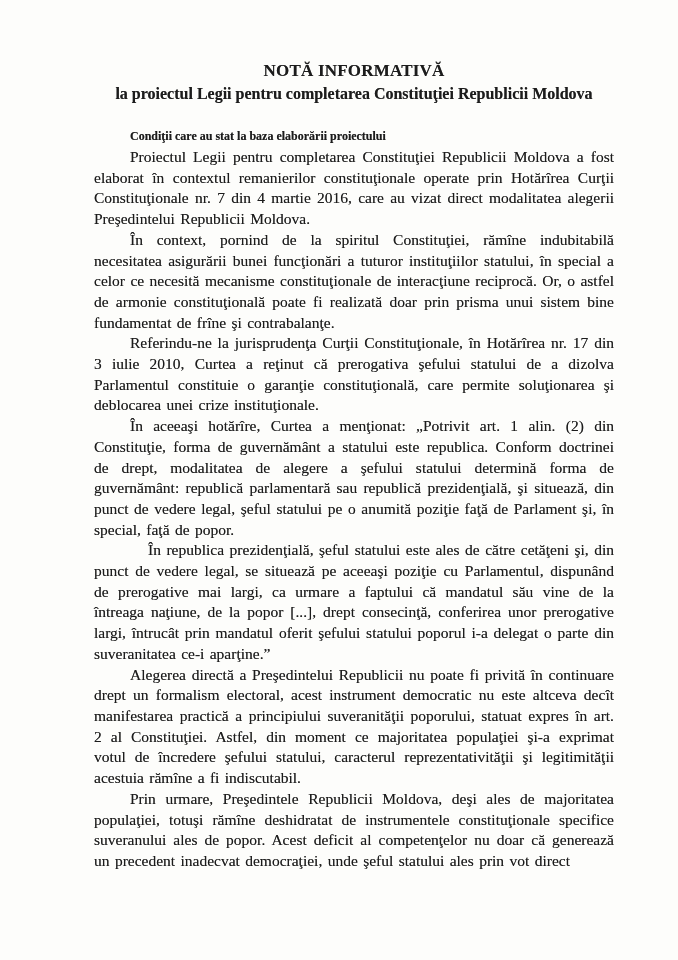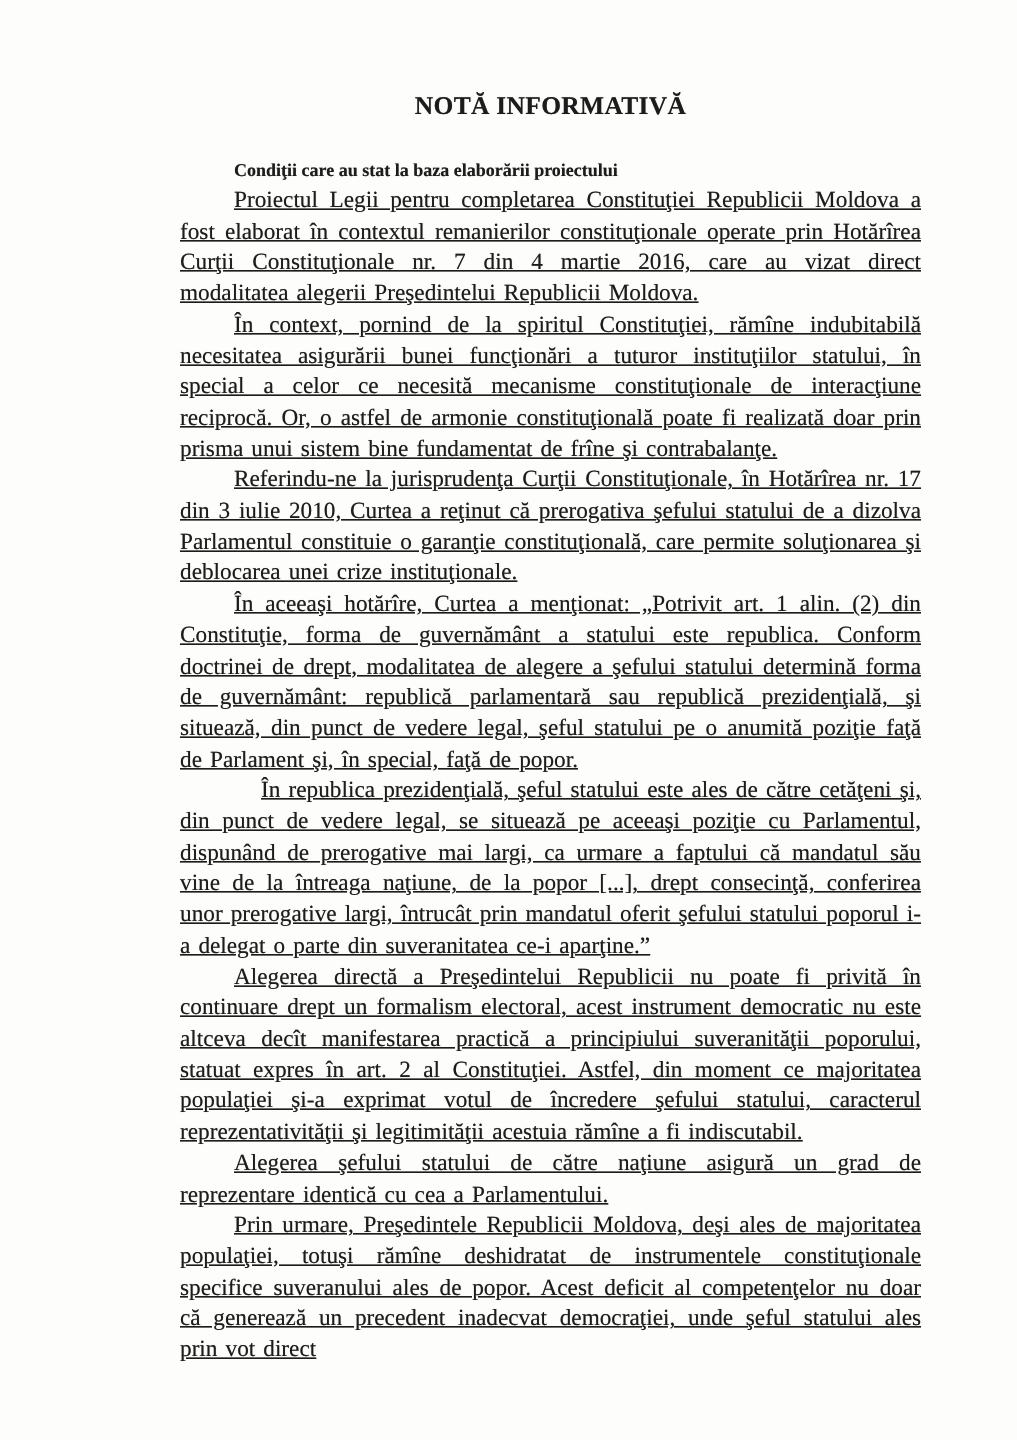--- a/index.html
+++ b/index.html
@@ -9,21 +9,21 @@
   }
   .page {
     position: relative;
     box-sizing: border-box;
     width: 678px;
     height: 960px;
     background: #fdfdfb;
     overflow: hidden;
     font-family: "Liberation Serif", serif;
     color: #1c1c1c;
-    padding: 60px 64px 0 120px;
+    padding: 60px 64px 0 94px;
     text-shadow: 0 0 0.45px rgba(20,20,20,0.55);
   }
   .doc-title {
     text-align: center;
     font-weight: bold;
     font-size: 17px;
     line-height: 22px;
     letter-spacing: 0.2px;
     margin: 0;
   }
@@ -40,37 +40,36 @@
     line-height: 21px;
     margin: 21px 0 0 36px;
   }
   .body-text p {
     margin: 0;
     font-size: 15.5px;
     line-height: 20.7px;
     text-align: justify;
     text-indent: 36px;
     word-spacing: 1.5px;
-    text-decoration: underline;
   }
   .body-text p.deep-indent {
     text-indent: 54px;
   }
 </style>
 </head>
 <body>
 
 <div class="page">
   <h1 class="doc-title">NOTĂ INFORMATIVĂ</h1>
+  <h2 class="doc-subtitle">la proiectul Legii pentru completarea Constituţiei Republicii Moldova</h2>
 
   <h3 class="section-heading">Condiţii care au stat la baza elaborării proiectului</h3>
 
   <div class="body-text">
     <p>Proiectul Legii pentru completarea Constituţiei Republicii Moldova a fost elaborat în contextul remanierilor constituţionale operate prin Hotărîrea Curţii Constituţionale nr. 7 din 4 martie 2016, care au vizat direct modalitatea alegerii Preşedintelui Republicii Moldova.</p>
     <p>În context, pornind de la spiritul Constituţiei, rămîne indubitabilă necesitatea asigurării bunei funcţionări a tuturor instituţiilor statului, în special a celor ce necesită mecanisme constituţionale de interacţiune reciprocă. Or, o astfel de armonie constituţională poate fi realizată doar prin prisma unui sistem bine fundamentat de frîne şi contrabalanţe.</p>
     <p>Referindu-ne la jurisprudenţa Curţii Constituţionale, în Hotărîrea nr. 17 din 3 iulie 2010, Curtea a reţinut că prerogativa şefului statului de a dizolva Parlamentul constituie o garanţie constituţională, care permite soluţionarea şi deblocarea unei crize instituţionale.</p>
     <p>În aceeaşi hotărîre, Curtea a menţionat: „Potrivit art. 1 alin. (2) din Constituţie, forma de guvernământ a statului este republica. Conform doctrinei de drept, modalitatea de alegere a şefului statului determină forma de guvernământ: republică parlamentară sau republică prezidenţială, şi situează, din punct de vedere legal, şeful statului pe o anumită poziţie faţă de Parlament şi, în special, faţă de popor.</p>
     <p class="deep-indent">În republica prezidenţială, şeful statului este ales de către cetăţeni şi, din punct de vedere legal, se situează pe aceeaşi poziţie cu Parlamentul, dispunând de prerogative mai largi, ca urmare a faptului că mandatul său vine de la întreaga naţiune, de la popor [...], drept consecinţă, conferirea unor prerogative largi, întrucât prin mandatul oferit şefului statului poporul i-a delegat o parte din suveranitatea ce-i aparţine.”</p>
     <p>Alegerea directă a Preşedintelui Republicii nu poate fi privită în continuare drept un formalism electoral, acest instrument democratic nu este altceva decît manifestarea practică a principiului suveranităţii poporului, statuat expres în art. 2 al Constituţiei. Astfel, din moment ce majoritatea populaţiei şi-a exprimat votul de încredere şefului statului, caracterul reprezentativităţii şi legitimităţii acestuia rămîne a fi indiscutabil.</p>
-    <p>Alegerea şefului statului de către naţiune asigură un grad de reprezentare identică cu cea a Parlamentului.</p>
     <p>Prin urmare, Preşedintele Republicii Moldova, deşi ales de majoritatea populaţiei, totuşi rămîne deshidratat de instrumentele constituţionale specifice suveranului ales de popor. Acest deficit al competenţelor nu doar că generează un precedent inadecvat democraţiei, unde şeful statului ales prin vot direct</p>
   </div>
 </div>
 
 </body></html>

